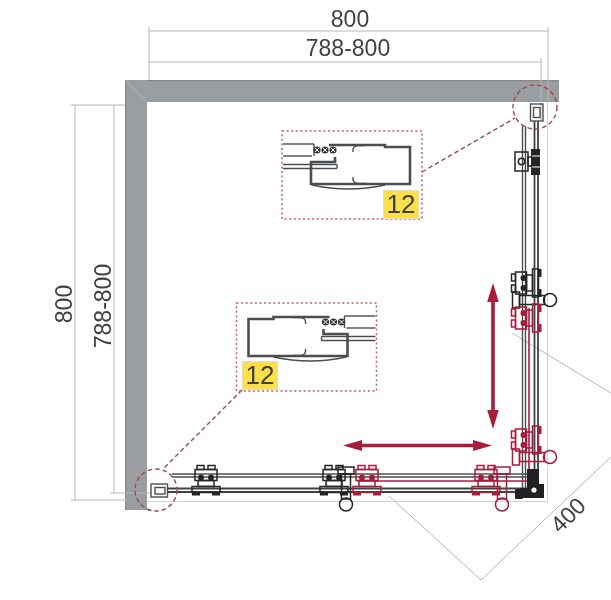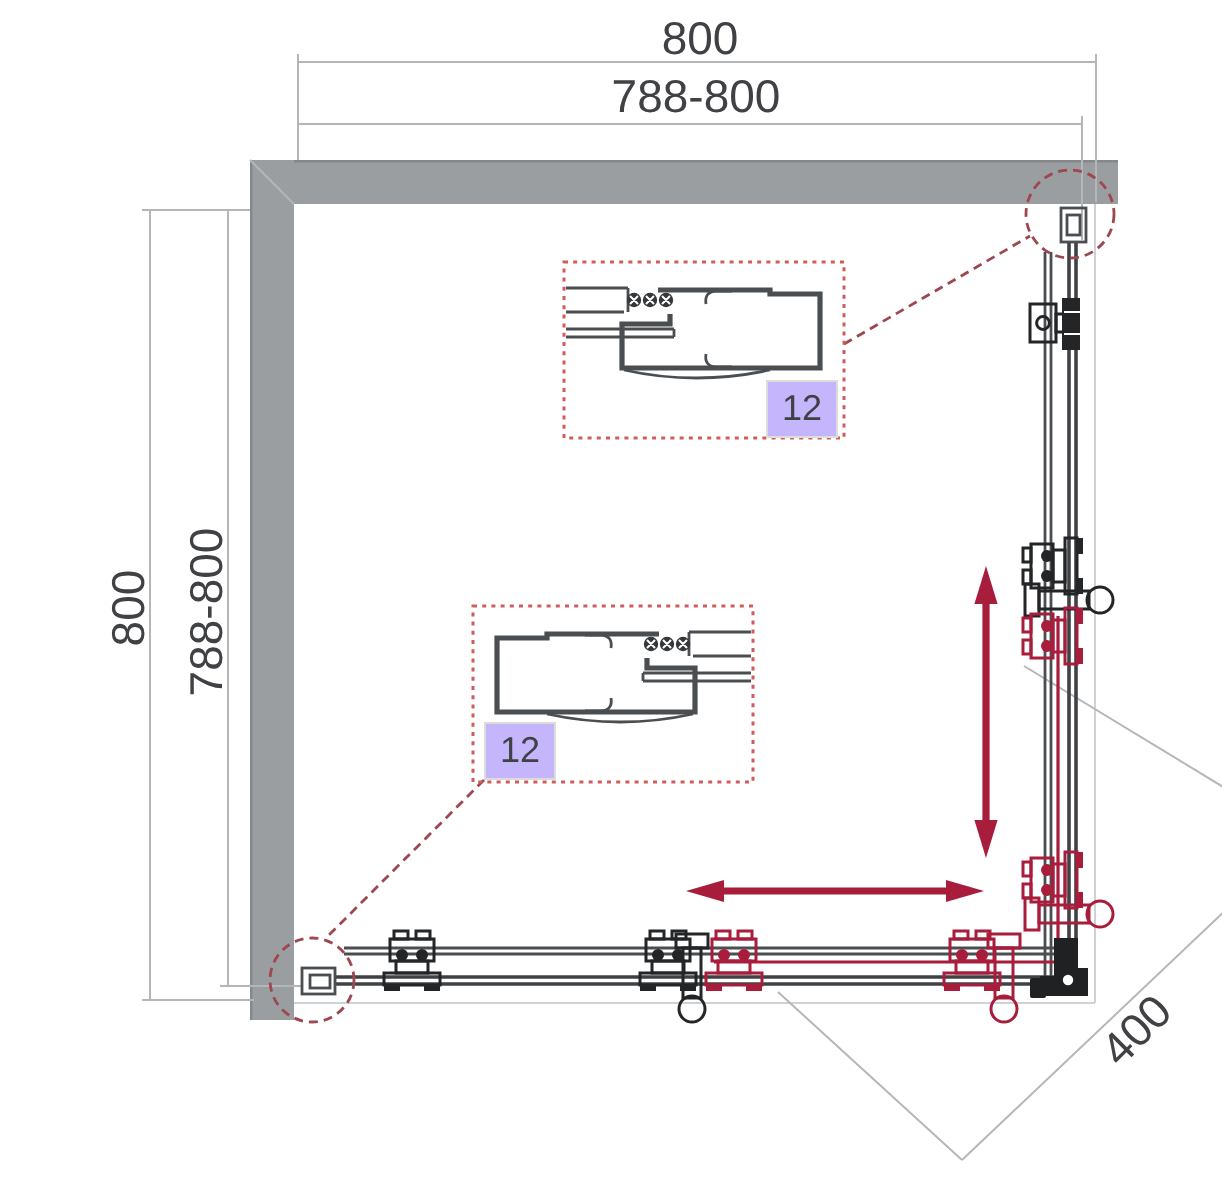--- a/index.html
+++ b/index.html
@@ -28,22 +28,22 @@
   .det-cross{stroke:#fff;stroke-width:1;fill:none}
   .box-dash{stroke:var(--callout-red);stroke-width:1.5;fill:none;stroke-dasharray:2 2.6}
   .circle-dash{stroke:var(--detail-red);stroke-width:1.4;fill:none;stroke-dasharray:4.5 3}
   .hw{stroke:currentColor;fill:none;stroke-width:1.5}
   .hw-fill{fill:currentColor;stroke:none}
   
   .dim-text{position:absolute;font-size:23px;line-height:24px;color:var(--dim-text);
             white-space:nowrap;transform:translate(-50%,-50%);}
   .dim-text.rot90{transform:translate(-50%,-50%) rotate(-90deg);}
   .dim-text.rot45{transform:translate(-50%,-50%) rotate(-45deg);}
-  .det-label{position:absolute;background:#c4b5fd;border:1px solid #dcdcdc;
-             font-size:18px;color:var(--dim-text);display:flex;align-items:center;
+  .det-label{position:absolute;background:#fde047;border:1px solid #dcdcdc;
+             font-size:26px;color:var(--dim-text);display:flex;align-items:center;
              justify-content:center;}
 </style>
 </head>
 <body>
 
 <div class="canvas">
 
 <svg width="611" height="600" viewBox="0 0 611 600">
   <defs>
 

